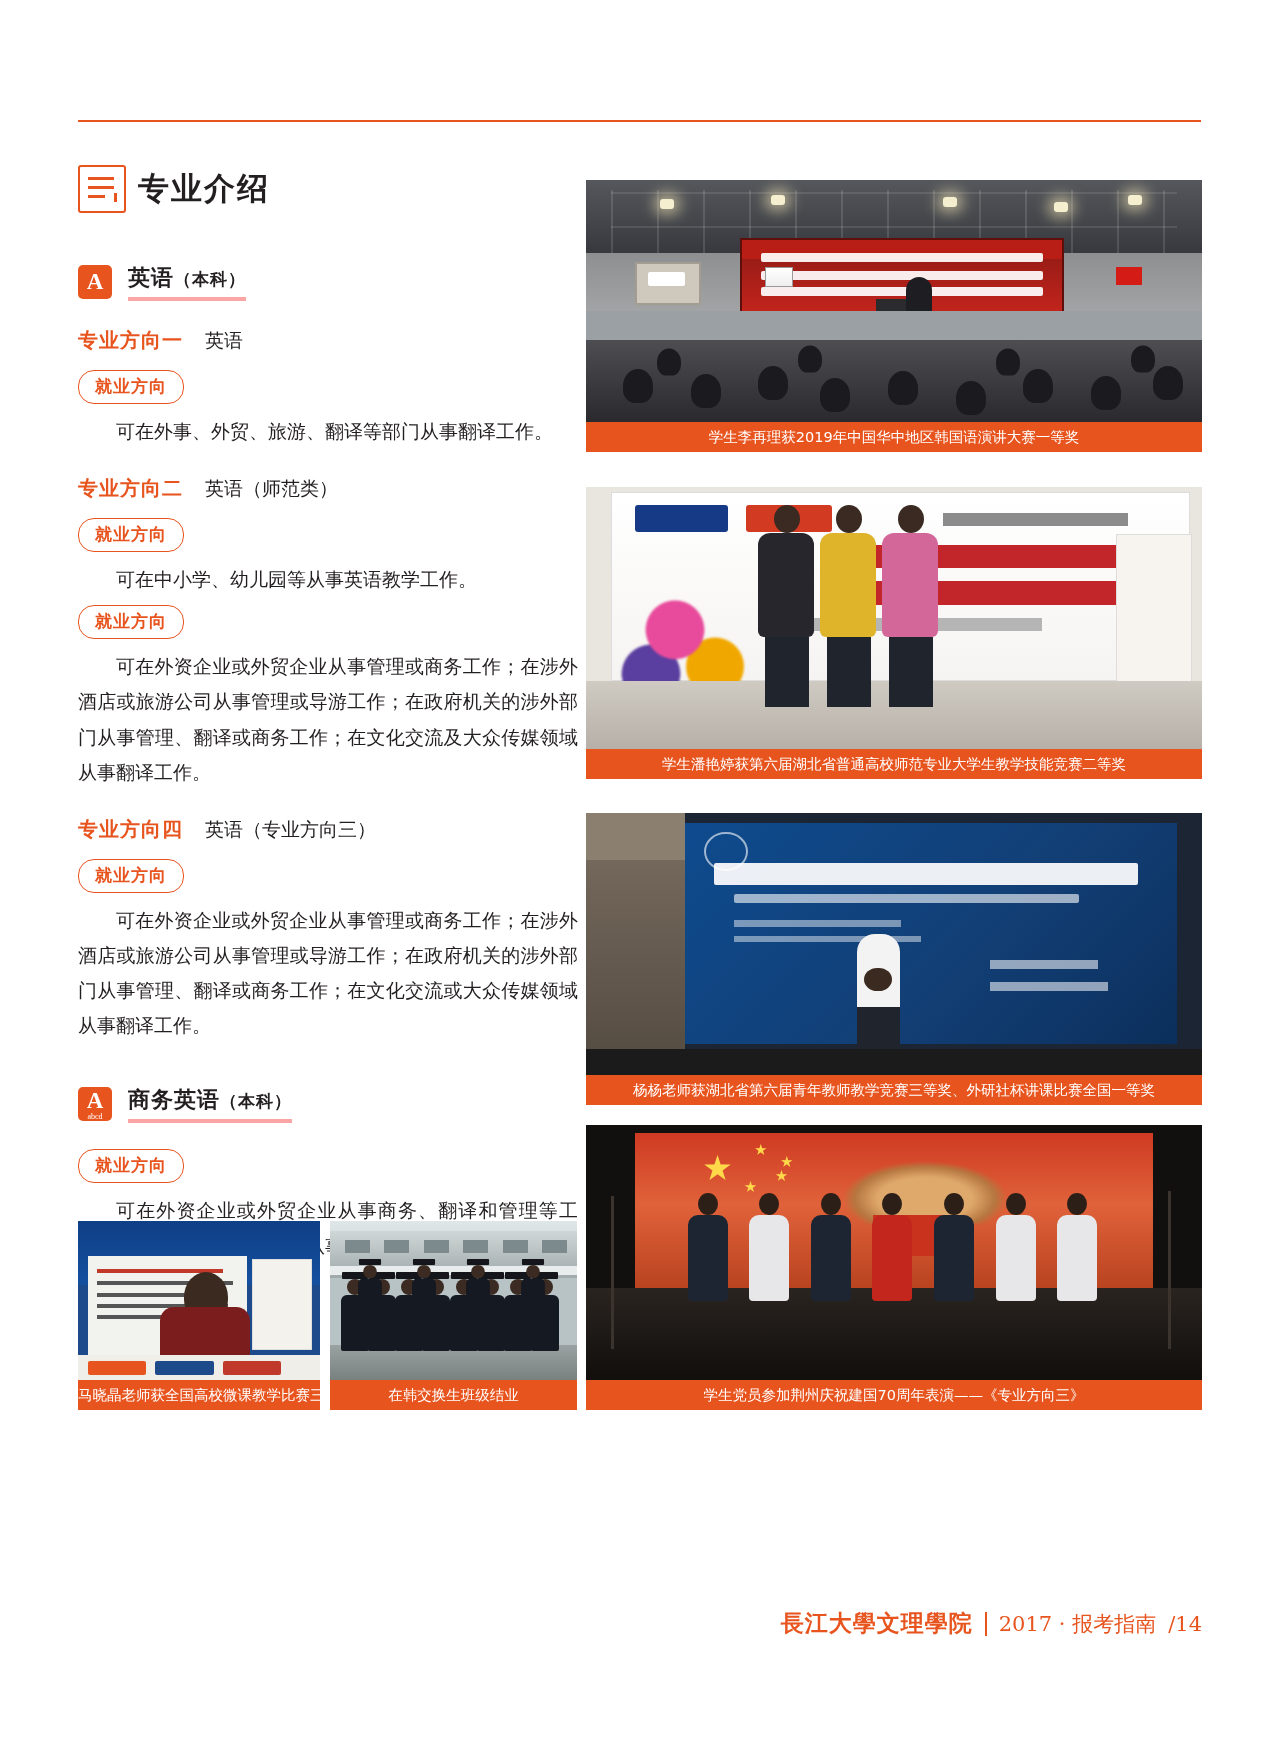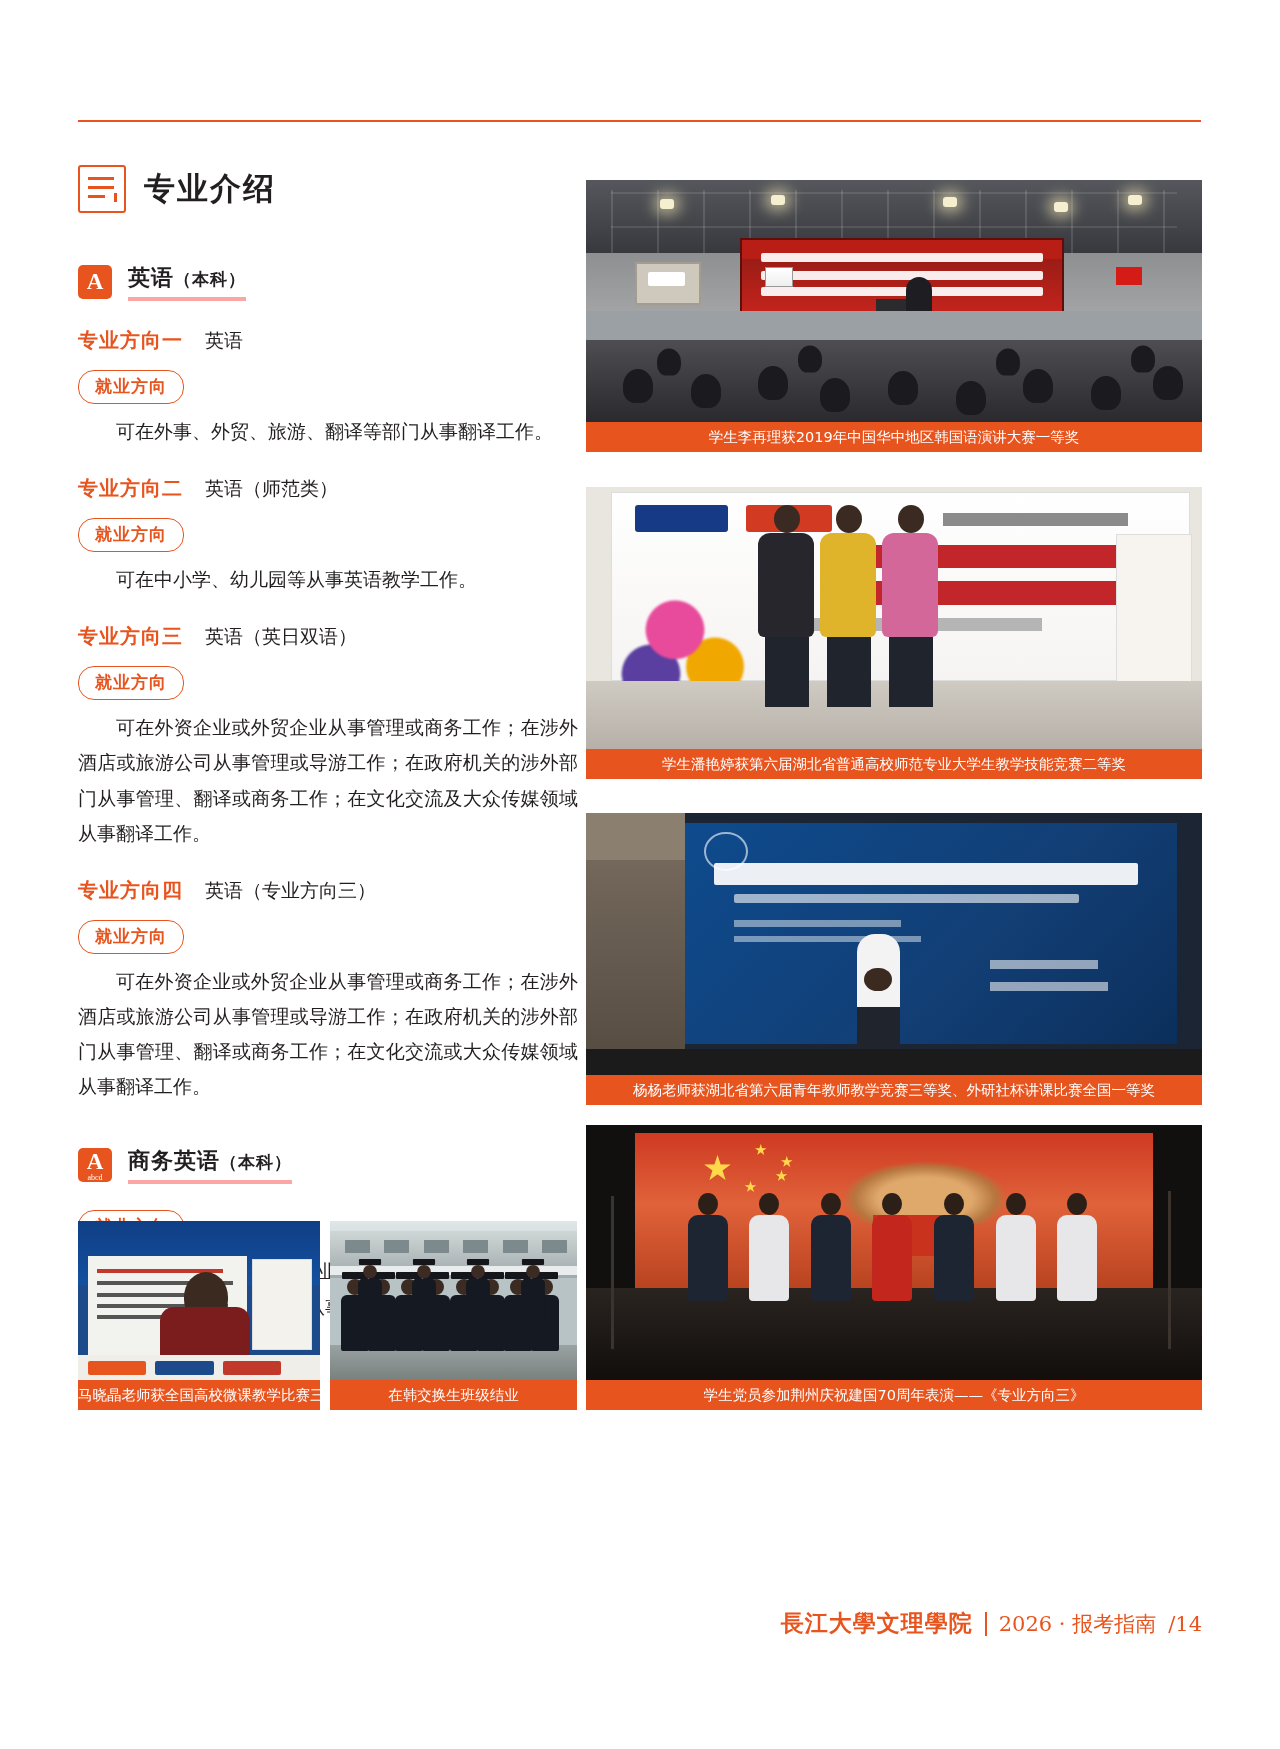--- a/index.html
+++ b/index.html
@@ -34,21 +34,21 @@
   .left-col {
     position: absolute;
     left: 78px;
     top: 165px;
     width: 500px;
   }
 
   .section-title-row {
     display: flex;
     align-items: center;
-    gap: 18px;
+    gap: 12px;
     margin-bottom: 50px;
   }
   .sec-icon {
     width: 44px;
     height: 44px;
     border: 2.5px solid #e8541e;
     border-radius: 3px;
     position: relative;
     flex: none;
   }
@@ -334,24 +334,20 @@
     <div>
       <div class="dir-row">
         <span class="dir-label">专业方向二</span>
         <span class="dir-value">英语（师范类）</span>
       </div>
       <div class="pill">就业方向</div>
       <p class="para">可在中小学、幼儿园等从事英语教学工作。</p>
     </div>
 
     <div>
-      <div class="dir-row">
-        <span class="dir-label">专业方向三</span>
-        <span class="dir-value">英语（英日双语）</span>
-      </div>
       <div class="pill">就业方向</div>
       <p class="para">可在外资企业或外贸企业从事管理或商务工作；在涉外酒店或旅游公司从事管理或导游工作；在政府机关的涉外部门从事管理、翻译或商务工作；在文化交流及大众传媒领域从事翻译工作。</p>
     </div>
 
     <div>
       <div class="dir-row">
         <span class="dir-label">专业方向四</span>
         <span class="dir-value">英语（专业方向三）</span>
       </div>
       <div class="pill">就业方向</div>
@@ -620,17 +616,17 @@
             <div class="gown"></div>
           </div>
       </div>
     </div>
     <div class="cap">在韩交换生班级结业</div>
   </div>
 
   <div class="footer">
     <span class="school">長江大學文理學院</span>
     <span class="bar"></span>
-    <span class="guide">2026 · 报考指南</span>
+    <span class="guide">2017 · 报考指南</span>
     <span class="pageno">/14</span>
   </div>
 
 </div>
 
 </body></html>

